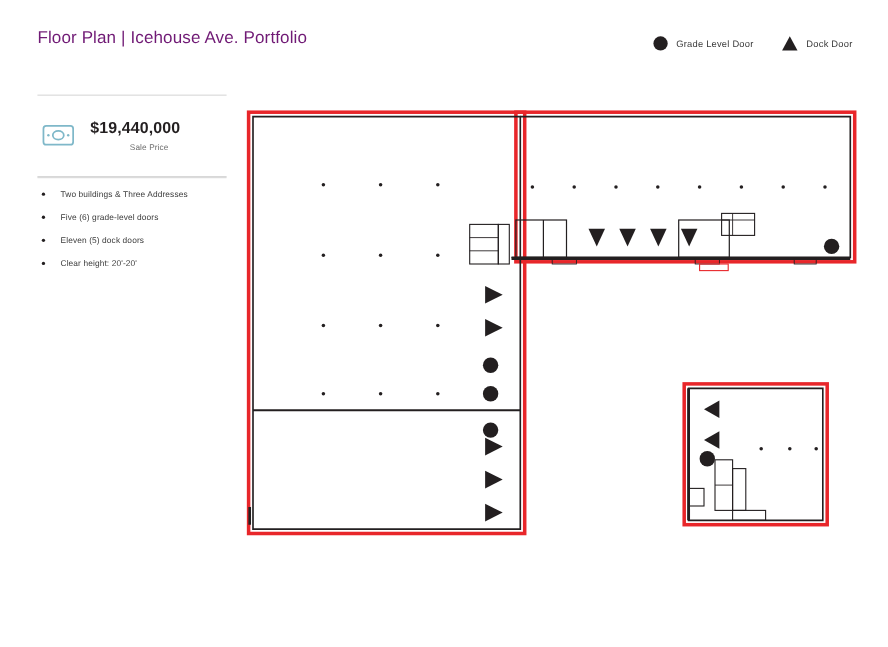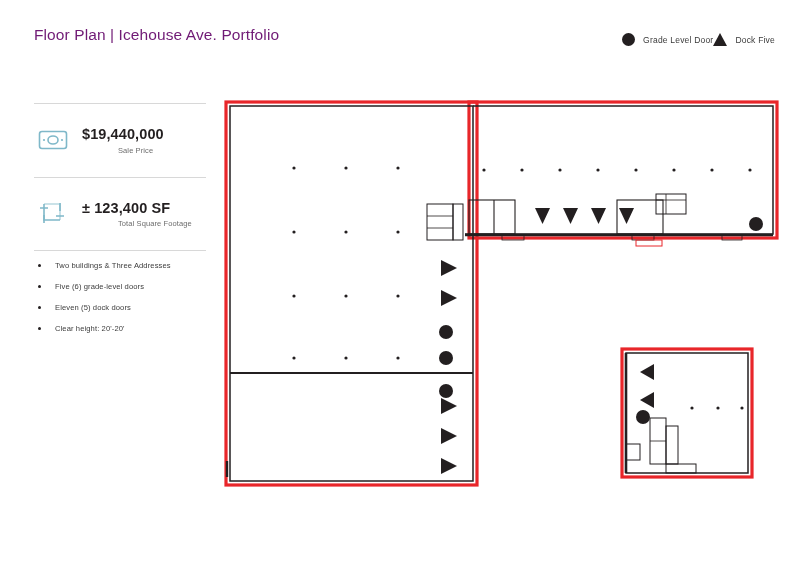--- a/index.html
+++ b/index.html
@@ -26,20 +26,21 @@
     color: #701a75;
     white-space: nowrap;
   }
 
   .legend {
     position: absolute;
     right: 32px;
     top: 33px;
     display: flex;
     align-items: flex-start;
+    gap: 26px;
   }
   .legend-item {
     display: flex;
     align-items: center;
     gap: 8px;
   }
   .legend-label {
     font-size: 8.5px;
     color: #3a3a3a;
     letter-spacing: 0.2px;
@@ -57,21 +58,21 @@
     border-left: 7.5px solid transparent;
     border-right: 7.5px solid transparent;
     border-bottom: 13px solid #231f20;
     display: block;
   }
 
   
   .info-col {
     position: absolute;
     left: 34px;
-    top: 103px;
+    top: 86px;
     width: 172px;
   }
   .rule {
     border-top: 1px solid #d8d8d8;
     width: 100%;
   }
   .stat-row {
     display: flex;
     align-items: center;
     gap: 14px;
@@ -132,21 +133,21 @@
 
 <div class="page-title">Floor Plan | Icehouse Ave. Portfolio</div>
 
 <div class="legend">
   <div class="legend-item">
     <span class="legend-dot"></span>
     <span class="legend-label">Grade Level Door</span>
   </div>
   <div class="legend-item">
     <span class="legend-tri"></span>
-    <span class="legend-label">Dock Five</span>
+    <span class="legend-label">Dock Door</span>
   </div>
 </div>
 
 <div class="info-col">
   <div class="rule"></div>
 
   <div class="stat-row">
     <span class="icon-box">
       <svg width="30" height="26" viewBox="0 0 30 26" fill="none" xmlns="http://www.w3.org/2000/svg">
         <rect x="1.5" y="4.5" width="27" height="17" rx="2.5" stroke="#7fb8c9" stroke-width="1.6"></rect>
@@ -156,34 +157,20 @@
       </svg>
     </span>
     <span class="stat-text">
       <div class="value">$19,440,000</div>
       <div class="caption">Sale Price</div>
     </span>
   </div>
 
   <div class="rule"></div>
 
-  <div class="stat-row">
-    <span class="icon-box">
-      <svg width="30" height="26" viewBox="0 0 30 26" fill="none" xmlns="http://www.w3.org/2000/svg">
-        <path d="M6 3 V19 H22" stroke="#7fb8c9" stroke-width="1.6" fill="none"></path>
-        <path d="M6 3 H22 V19" stroke="#7fb8c9" stroke-width="1.6" fill="none" opacity="0.55"></path>
-        <path d="M2 7 H10 M18 15 H26" stroke="#7fb8c9" stroke-width="1.6"></path>
-        <path d="M22 2 V10 M6 14 V22" stroke="#7fb8c9" stroke-width="1.6"></path>
-      </svg>
-    </span>
-    <span class="stat-text">
-      <div class="value">± 123,400 SF</div>
-      <div class="caption">Total Square Footage</div>
-    </span>
-  </div>
 
   <div class="rule"></div>
 
   <ul class="bullets">
     <li>Two buildings &amp; Three Addresses</li>
     <li>Five (6) grade-level doors</li>
     <li>Eleven (5) dock doors</li>
     <li>Clear height: 20'-20'</li>
   </ul>
 </div>

